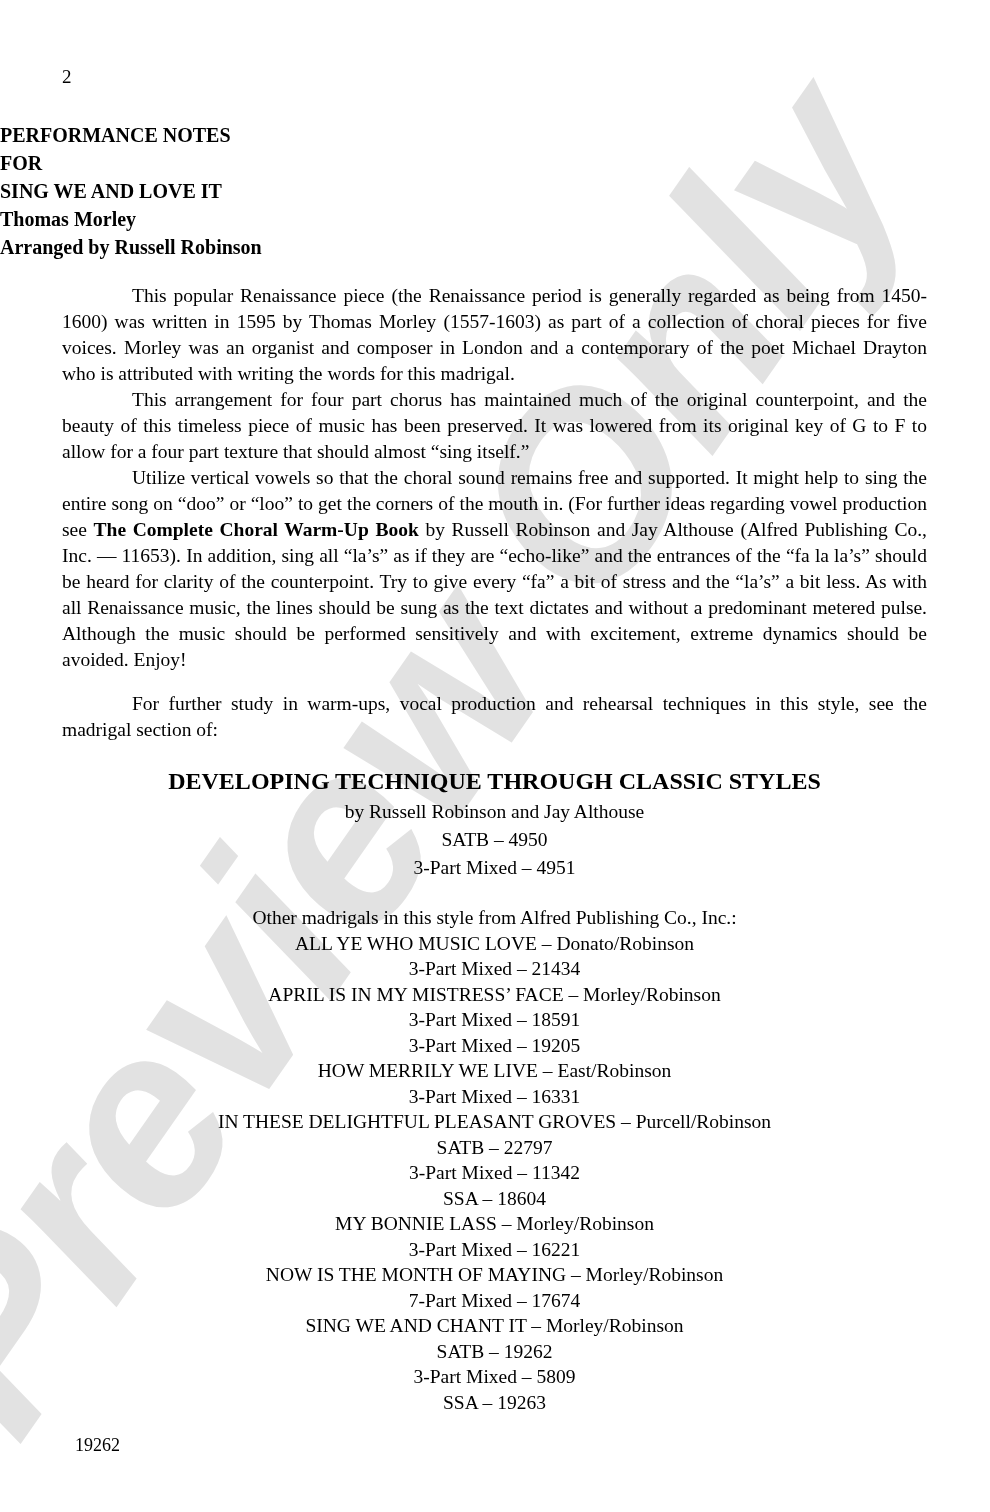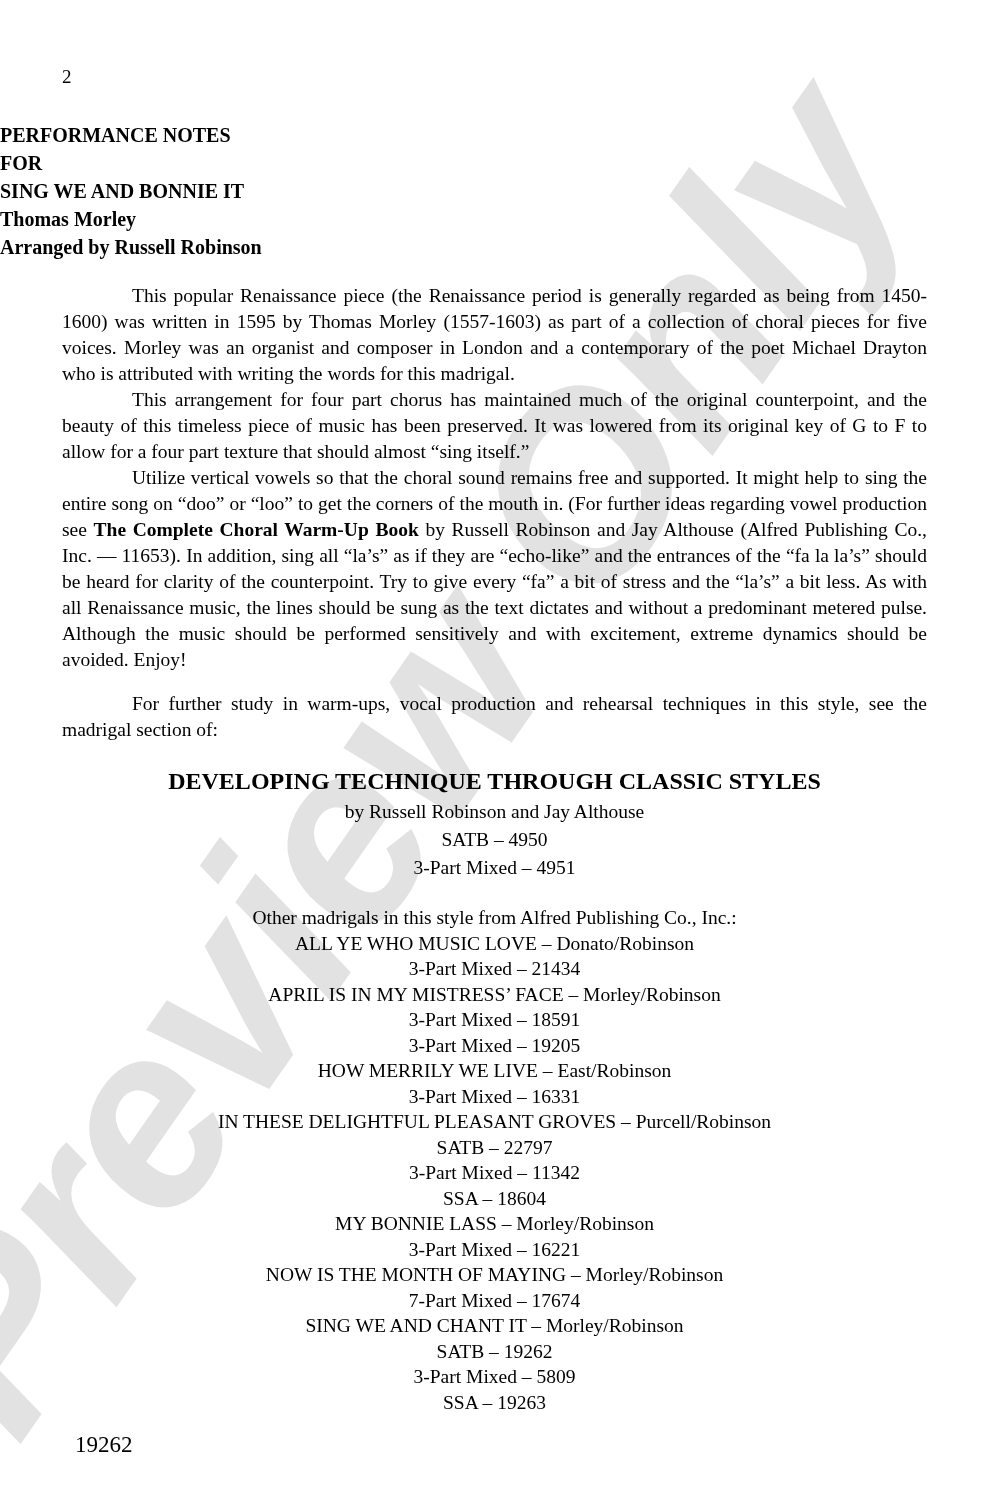--- a/index.html
+++ b/index.html
@@ -65,39 +65,39 @@
   .block-developing .block-title {
     font-weight: bold;
     font-size: 24px;
     line-height: 34px;
   }
   .block-madrigals { margin-top: 23px; line-height: 25.5px; }
   .footer-number {
     position: absolute;
     left: 75px;
     top: 1434px;
-    font-size: 23px;
+    font-size: 18px;
     line-height: 22px;
   }
 </style>
 </head>
 <body>
 
 <div class="page">
 
   <div class="watermark" style="color: rgb(226, 226, 226);">Preview Only</div>
 
   <div class="page-number">2</div>
 
   <div class="content">
 
     <header class="title-block">
       <div>PERFORMANCE NOTES</div>
       <div>FOR</div>
-      <div>SING WE AND BONNIE IT</div>
+      <div>SING WE AND LOVE IT</div>
       <div>Thomas Morley</div>
       <div>Arranged by Russell Robinson</div>
     </header>
 
     <div class="body-text">
 
       <p class="para para-first">This popular Renaissance piece (the Renaissance period is generally regarded as being from 1450-1600) was written in 1595 by Thomas Morley (1557-1603) as part of a collection of choral pieces for five voices. Morley was an organist and composer in London and a contemporary of the poet Michael Drayton who is attributed with writing the words for this madrigal.</p>
 
       <p class="para">This arrangement for four part chorus has maintained much of the original counterpoint, and the beauty of this timeless piece of music has been preserved. It was lowered from its original key of G to F to allow for a four part texture that should almost “sing itself.”</p>
 

